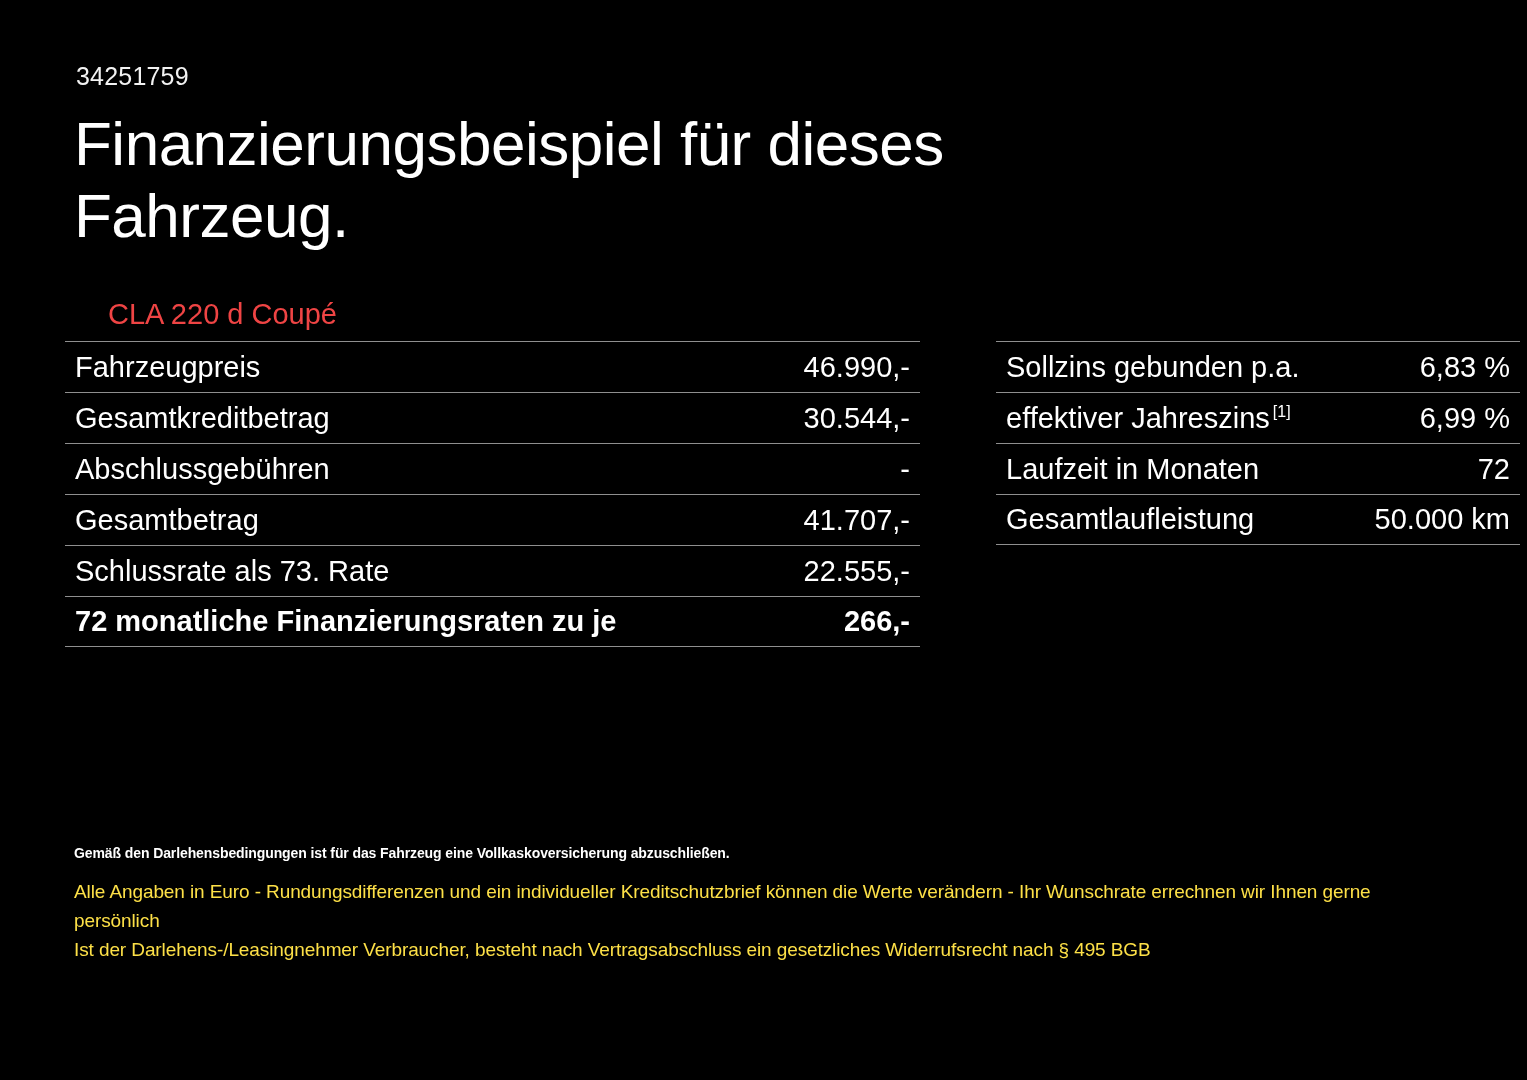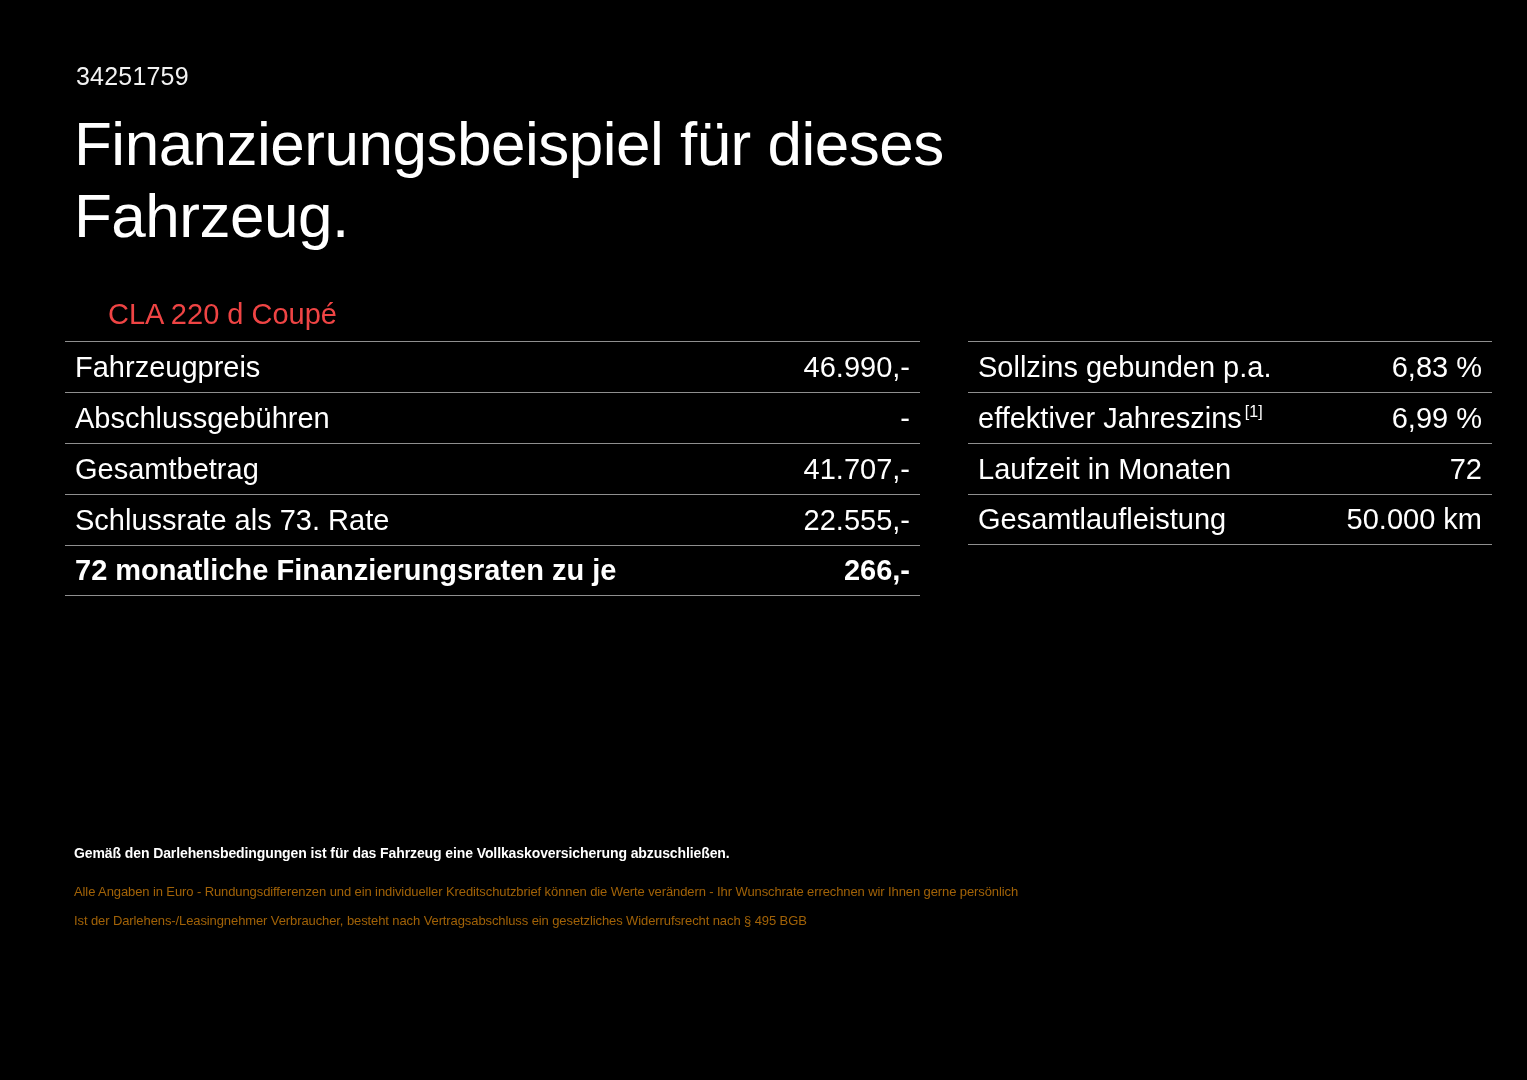--- a/index.html
+++ b/index.html
@@ -54,21 +54,21 @@
   .table {
     position: absolute;
     border-collapse: collapse;
   }
   .table.left {
     left: 65px;
     top: 341px;
     width: 855px;
   }
   .table.right {
-    left: 968px;
+    left: 996px;
     top: 341px;
     width: 524px;
   }
   .table .row {
     display: flex;
     align-items: center;
     justify-content: space-between;
     border-top: 1px solid #8f8f8f;
     height: 51px;
     padding: 0 10px 0 10px;
@@ -107,23 +107,23 @@
     width: 1380px;
   }
   .footnote-bold {
     font-size: 14px;
     font-weight: 700;
     color: #ffffff;
     margin-bottom: 16px;
     letter-spacing: -0.1px;
   }
   .footnote-line {
-    font-size: 13px;
-    font-weight: 400;
-    color: #a16207;
+    font-size: 19px;
+    font-weight: 400;
+    color: #fde047;
     line-height: 29px;
     letter-spacing: -0.1px;
   }
   .footnote-ref {
     margin-top: 22px;
     font-size: 18.5px;
     color: #f0f0f0;
     letter-spacing: -0.1px;
   }
   .footnote-ref .marker {
@@ -142,20 +142,24 @@
   <div class="headline">Finanzierungsbeispiel für dieses Fahrzeug.</div>
 
   <div class="subtitle">CLA 220 d Coupé</div>
 
   <div class="table left">
     <div class="row">
       <span class="label">Fahrzeugpreis</span>
       <span class="value">46.990,-</span>
     </div>
     <div class="row">
+      <span class="label">Gesamtkreditbetrag</span>
+      <span class="value">30.544,-</span>
+    </div>
+    <div class="row">
       <span class="label">Abschlussgebühren</span>
       <span class="value">-</span>
     </div>
     <div class="row">
       <span class="label">Gesamtbetrag</span>
       <span class="value">41.707,-</span>
     </div>
     <div class="row">
       <span class="label">Schlussrate als 73. Rate</span>
       <span class="value">22.555,-</span>

